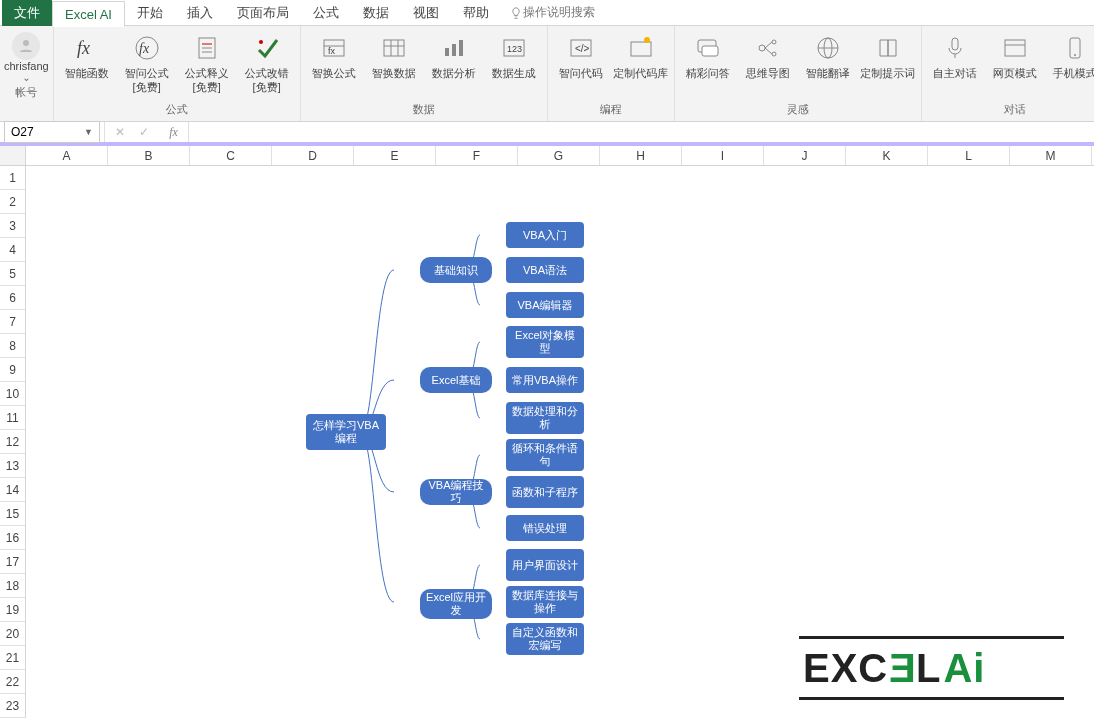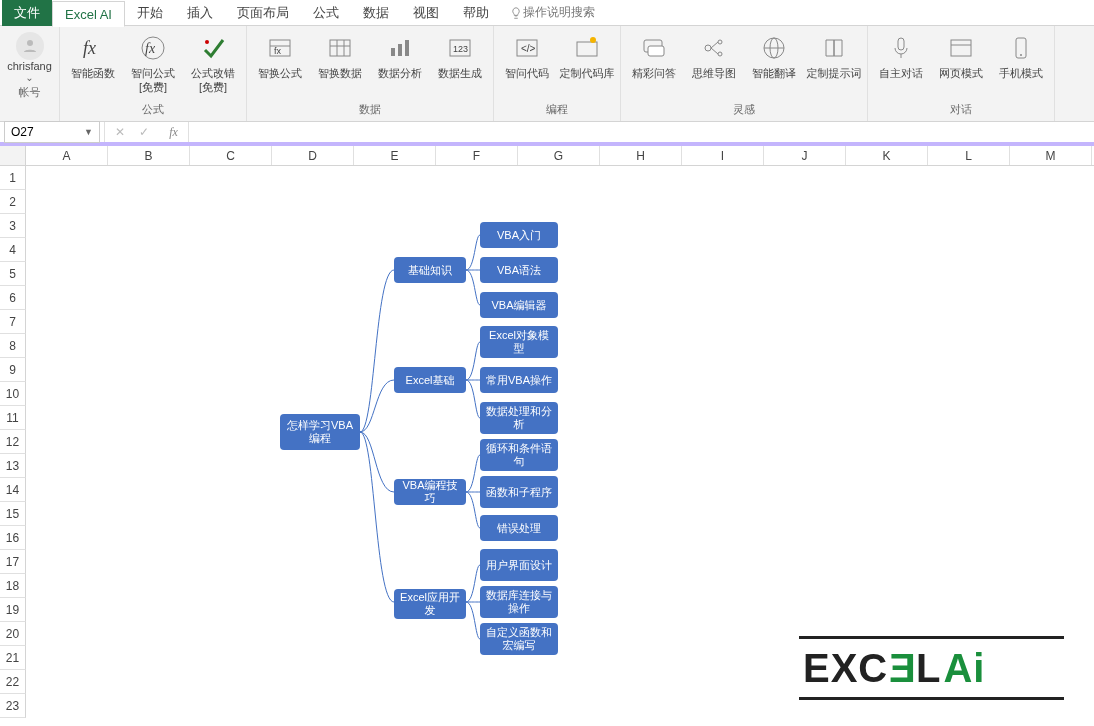--- a/index.html
+++ b/index.html
@@ -34,23 +34,23 @@
   .sheet { position: relative; }
   .col-headers { display:flex; height: 20px; border-bottom:1px solid #d4d4d4; }
   .corner { width: 26px; border-right:1px solid #d4d4d4; background:#f3f3f3; }
   .ch { width: 82px; text-align:center; line-height:20px; font-size:12px; color:#444; border-right:1px solid #e0e0e0; background:#fff; }
   .rows { display:flex; }
   .row-headers { display:flex; flex-direction:column; width:26px; }
   .rh { height: 24px; text-align:center; line-height:24px; font-size:12px; color:#444; border-right:1px solid #d4d4d4; border-bottom:1px solid #e0e0e0; background:#fff; }
   .grid-area { position: relative; flex:1; }
   
   .mindmap { position:absolute; left: 254px; top: 56px; width: 320px; height: 430px; }
-  .node { position:absolute; background:#4472c4; color:#fff; font-size:11px; border-radius:4px; display:flex; align-items:center; justify-content:center; text-align:center; padding: 2px 4px; line-height: 13px; }
+  .node { position:absolute; background:#4472c4; color:#fff; font-size:11px; border-radius:4px; display:flex; align-items:center; justify-content:center; text-align:center; padding: 2px 4px; line-height: 13px; margin-left: 26px; }
   .root { left:0; top: 192px; width: 80px; height: 36px; }
-  .lvl2 { left: 114px; width: 72px; height: 26px; }
+  .lvl2 { left: 114px; width: 72px; height: 26px; border-radius: 10px; }
   .lvl3 { left: 200px; width: 78px; height: 26px; }
   .lvl3.tall { height: 32px; }
   
   .excelai-logo { position:absolute; right: 30px; bottom: 18px; width: 265px; height: 64px; border-top: 3px solid #222; border-bottom: 3px solid #222; display:flex; align-items:center; font-family: Arial, sans-serif; font-weight: bold; font-size: 40px; letter-spacing: 1px; padding: 8px 4px; color:#222; }
   .excelai-logo .green { color:#1a8f3c; display:inline-block; transform: scaleX(-1); }
   .excelai-logo .ai { color:#1a8f3c; margin-left:2px; }
 
   .connector { stroke:#4472c4; stroke-width:1; fill:none; }
 </style>
 </head>
@@ -98,20 +98,32 @@
           <span>智能函数</span>
         </div>
       <div class="rbtn">
           <div class="ic">
             <svg width="28" height="28">
               <circle cx="14" cy="14" r="11" fill="none" stroke="#888"></circle>
               <text x="6" y="19" font-style="italic" font-family="serif" font-size="14" fill="#444">fx</text>
             </svg>
           </div>
           <span>智问公式
+[免费]</span>
+        </div>
+      <div class="rbtn">
+          <div class="ic">
+            <svg width="28" height="28">
+              <rect x="6" y="4" width="16" height="20" fill="none" stroke="#888"></rect>
+              <line x1="9" y1="10" x2="19" y2="10" stroke="#c00"></line>
+              <line x1="9" y1="14" x2="19" y2="14" stroke="#888"></line>
+              <line x1="9" y1="18" x2="19" y2="18" stroke="#888"></line>
+            </svg>
+          </div>
+          <span>公式释义
 [免费]</span>
         </div>
       <div class="rbtn">
           <div class="ic">
             <svg width="28" height="28">
               <path d="M6 16 L12 22 L24 6" fill="none" stroke="#2e7d32" stroke-width="3"></path>
               <circle cx="8" cy="8" r="2" fill="#c00"></circle>
             </svg>
           </div>
           <span>公式改错

